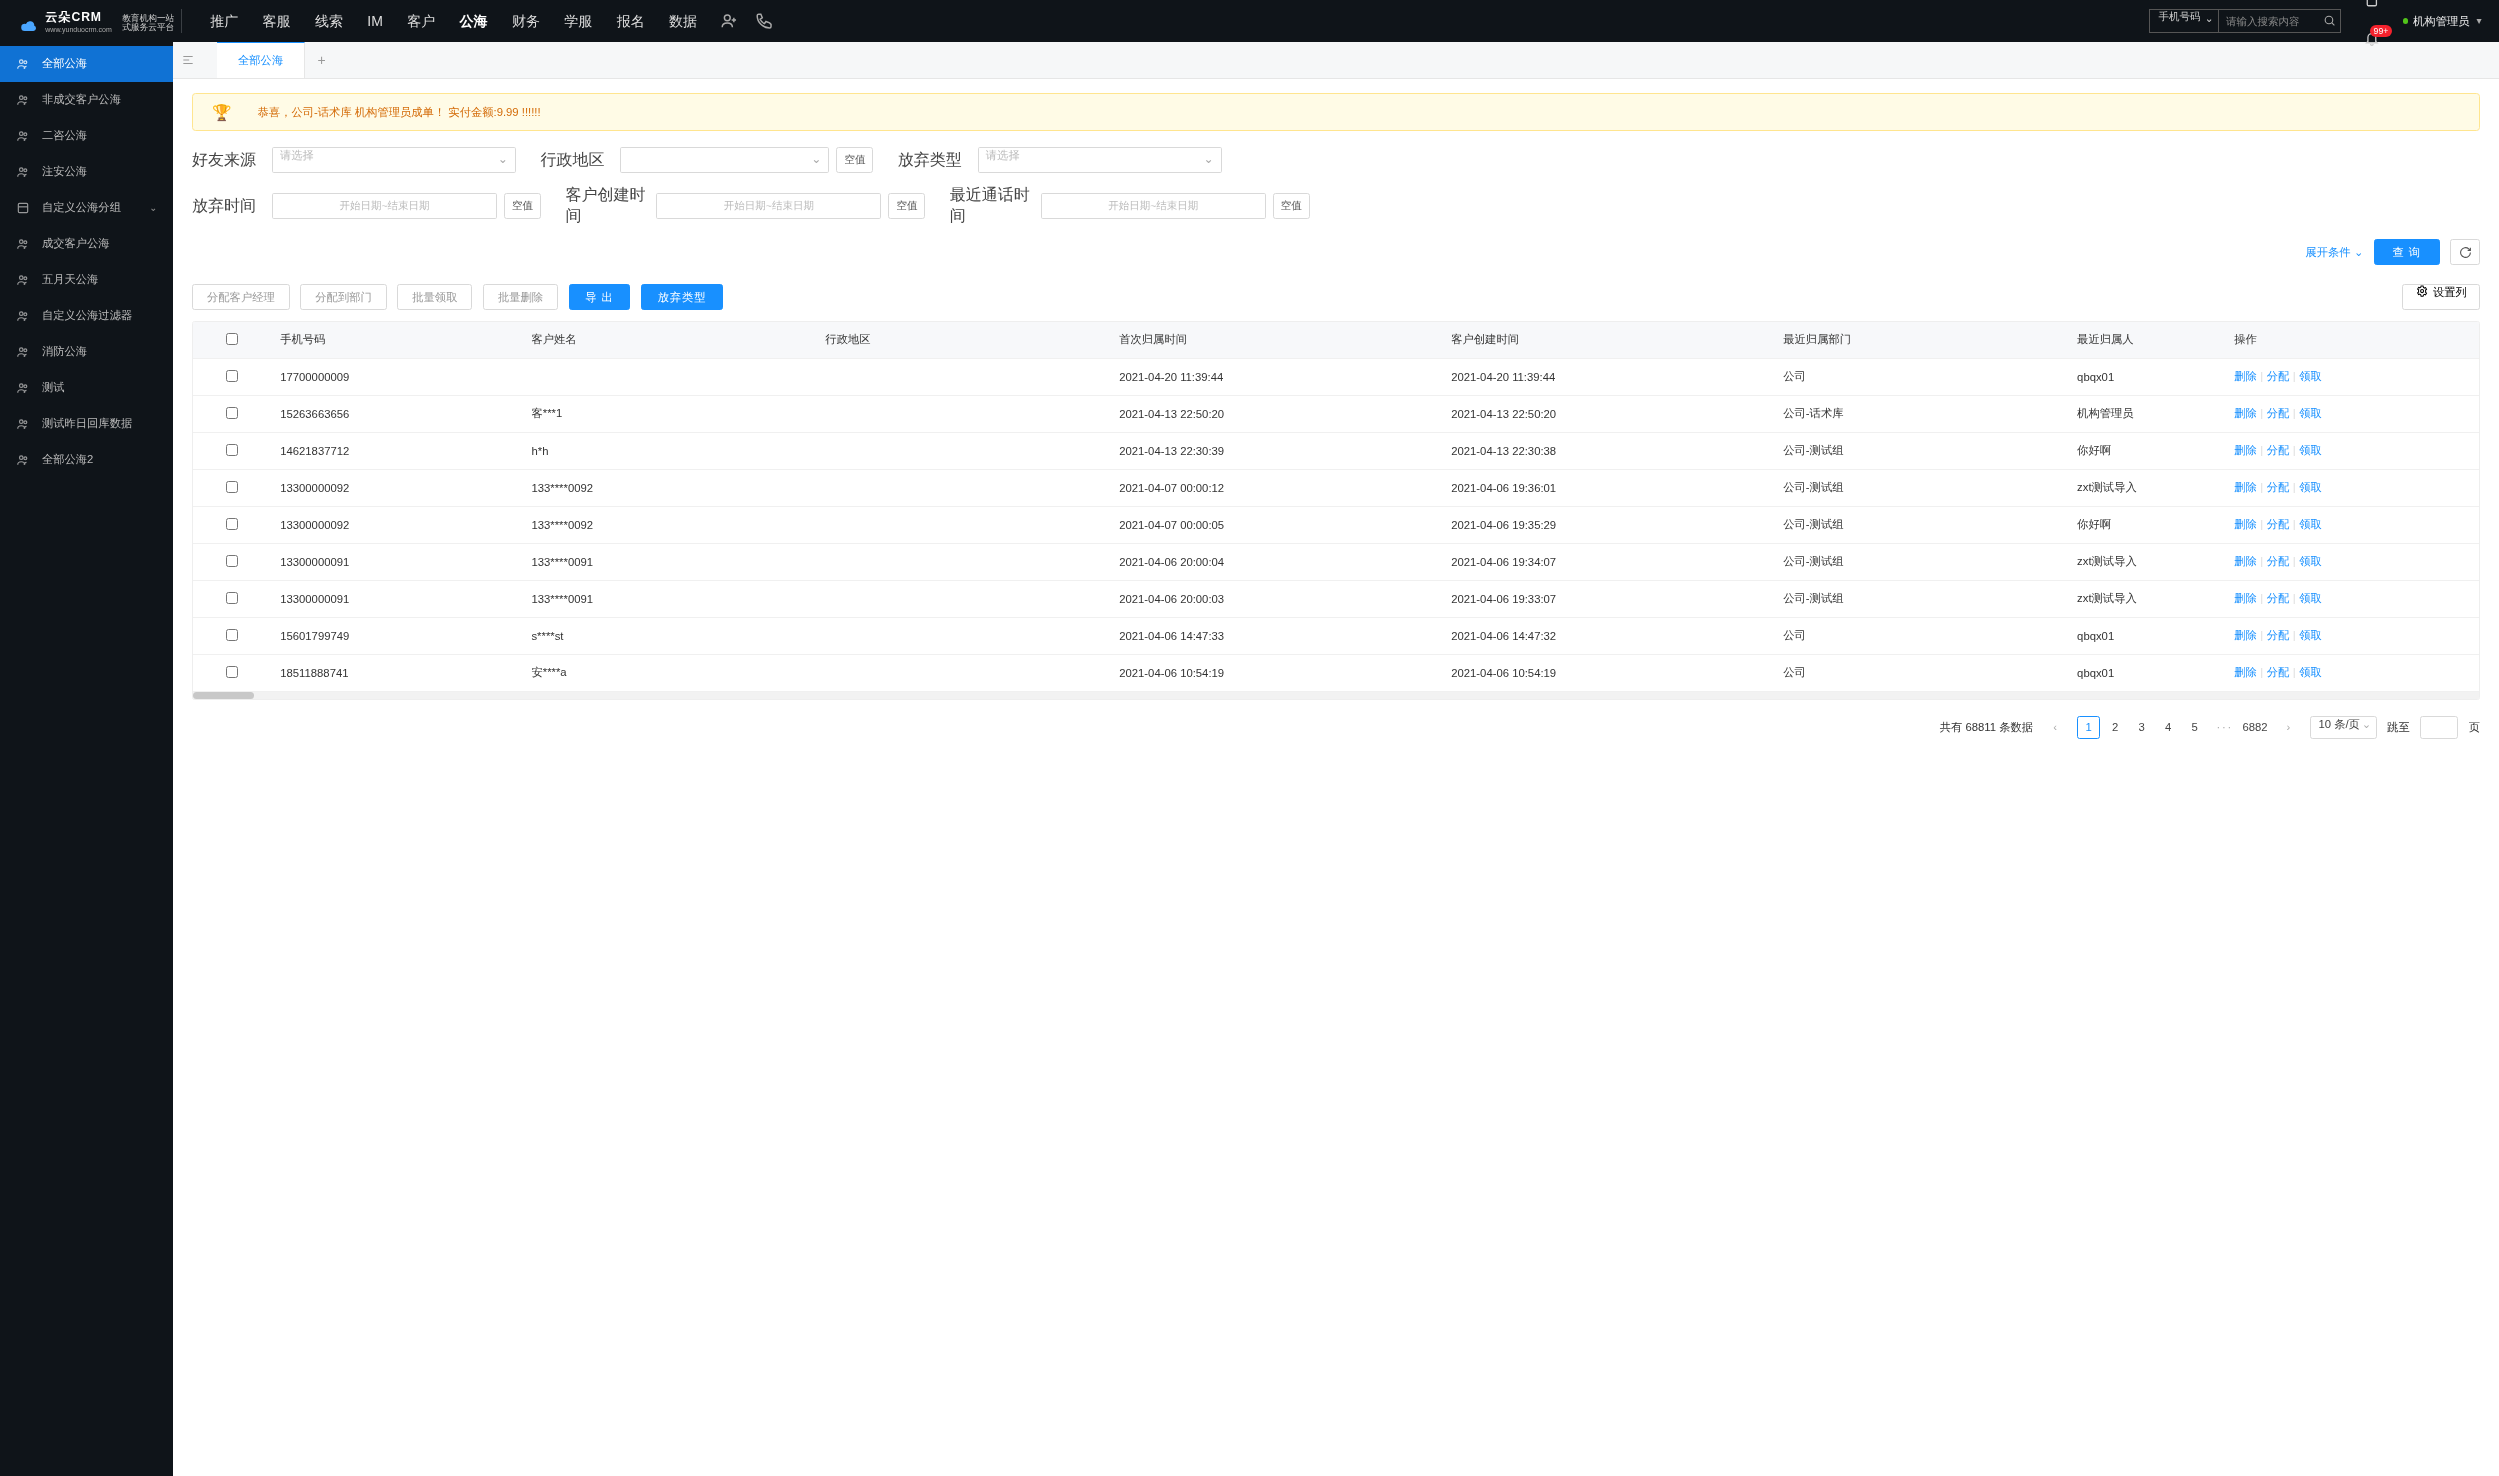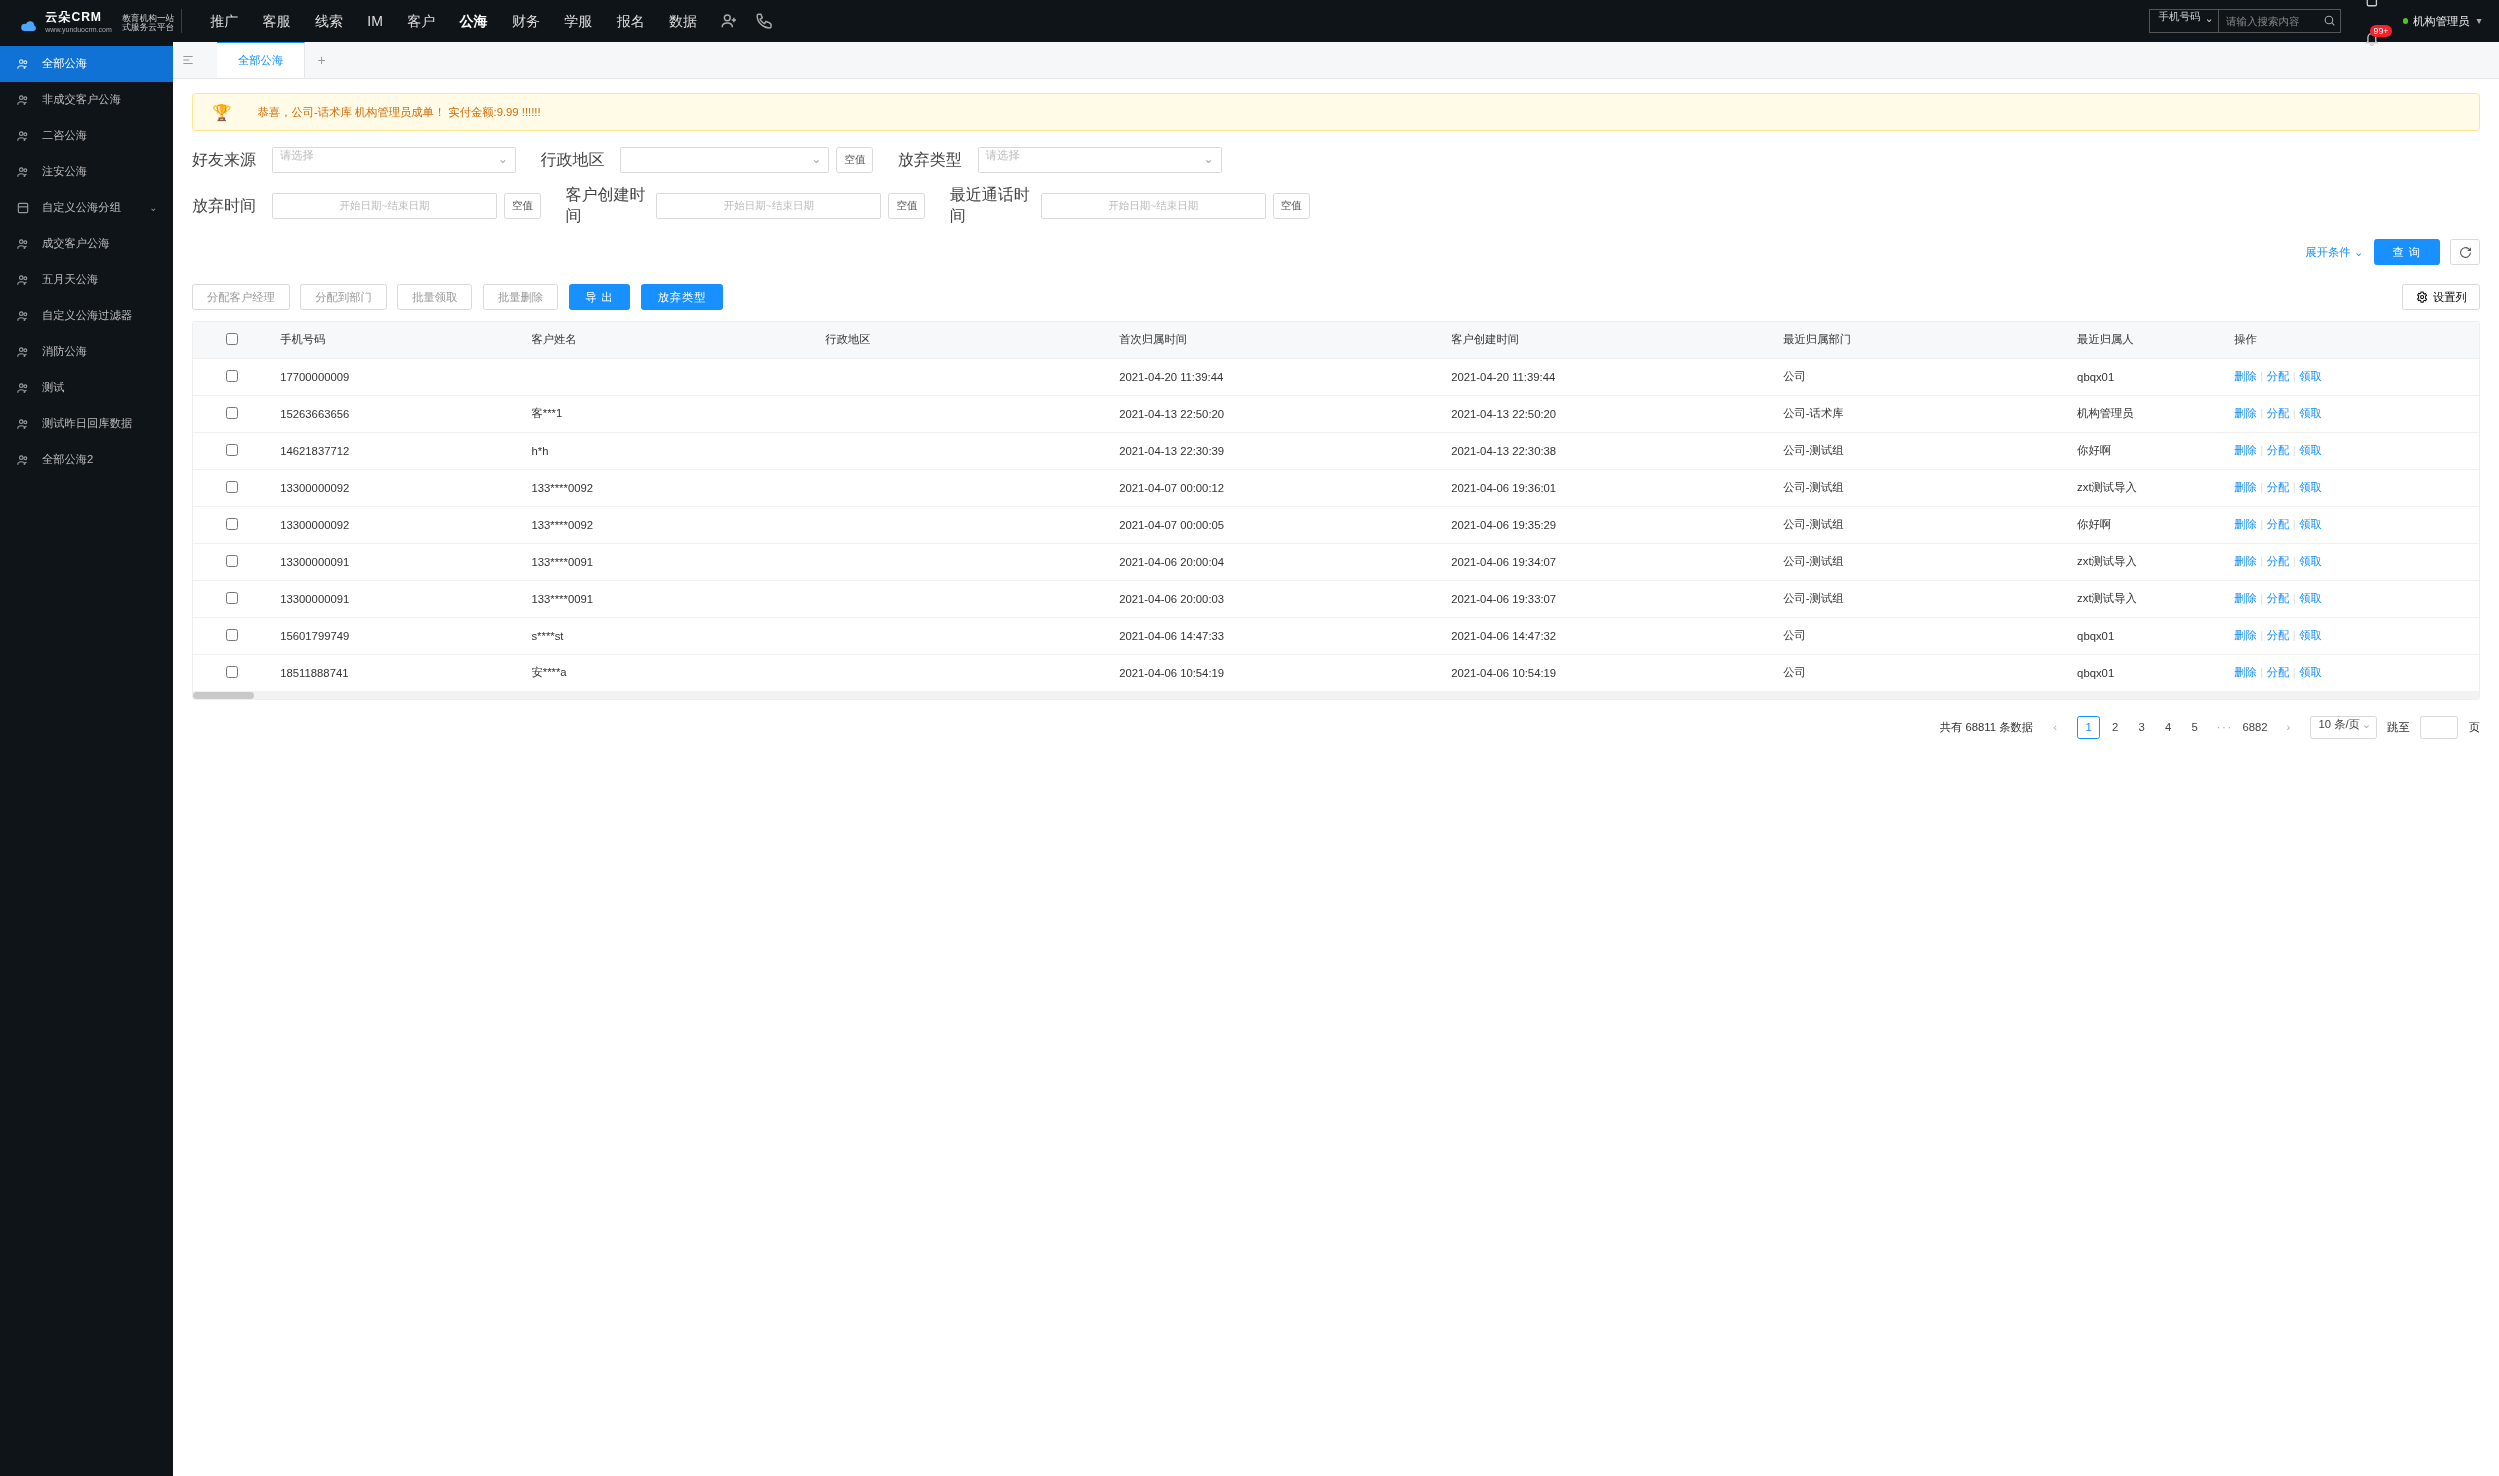--- a/index.html
+++ b/index.html
@@ -63,21 +63,21 @@
     .date-range span.sep { color:#ccc; }
     .action-row { display:flex; justify-content:flex-end; align-items:center; gap:10.5px; margin-top:12.2px; }
     .link { color:#1890ff; cursor:pointer; font-size:11.3px; display:flex; align-items:center; gap:3.5px; }
     .btn-primary { background:#1890ff; color:#fff; border:0.9px solid #1890ff; border-radius:2.6px; height:26px; padding:0 17.5px; cursor:pointer; font-size:11.3px; letter-spacing:0.9px;}
     .btn-icon-box { border:0.9px solid #d9d9d9; border-radius:2.6px; height:26px; width:30px; display:flex; align-items:center; justify-content:center; cursor:pointer; color:#555; }
     
     .tablebar { margin-top:19px; display:flex; align-items:center; gap:10.5px; }
     .btn-plain { border:0.9px solid #d9d9d9; border-radius:2.6px; height:26px; padding:0 14px; background:#fff; cursor:pointer; font-size:11.3px; color:#999; }
     .btn-primary.sm { height:26px; padding:0 15.7px; }
     .spacer { flex:1; }
-    .btn-settings { border:0.9px solid #d9d9d9; border-radius:2.6px; height:26px; padding:0 12.2px; background:#fff; cursor:pointer; font-size:11.3px; display:flex; align-items:center; gap:5.2px; }
+    .btn-settings { border:0.9px solid #d9d9d9; border-radius:2.6px; height:26px; padding:0 12.2px; background:#fff; cursor:pointer; font-size:11.3px; display:flex; gap:5.2px; }
     .gear-sm { width:12.2px; height:12.2px; }
     
     .table-wrap { margin-top:10.5px; border:0.9px solid #eee; border-radius:2.6px; overflow:hidden; }
     table { width:100%; border-collapse:collapse; table-layout:fixed; }
     thead { background:#f7f8fa; }
     th, td { padding:10.5px 8.7px; text-align:left; font-size:11.3px; border-bottom:0.9px solid #f0f0f0; white-space:nowrap; overflow:hidden; text-overflow:ellipsis;}
     th { color:#333; font-weight:normal; }
     .chk { width:12.2px; height:12.2px; }
     .ops a { color:#1890ff; cursor:pointer; }
     .ops .divider { color:#ddd; margin:0 3.5px; }

